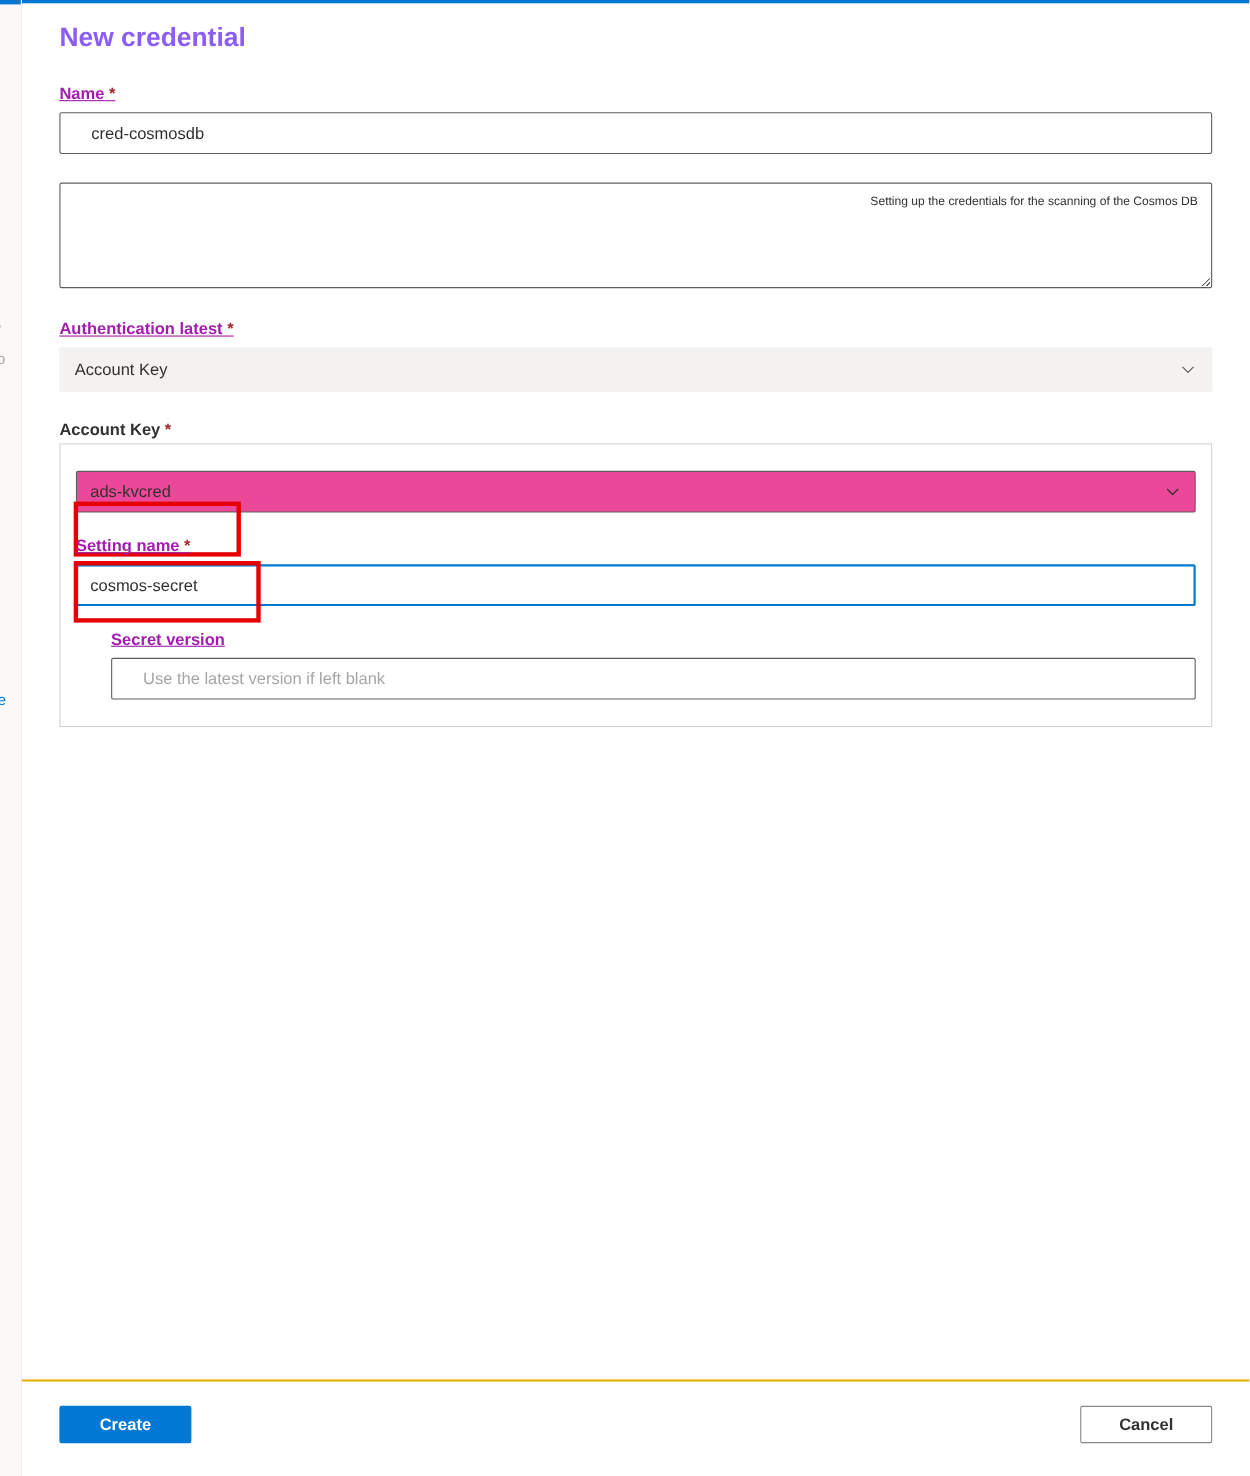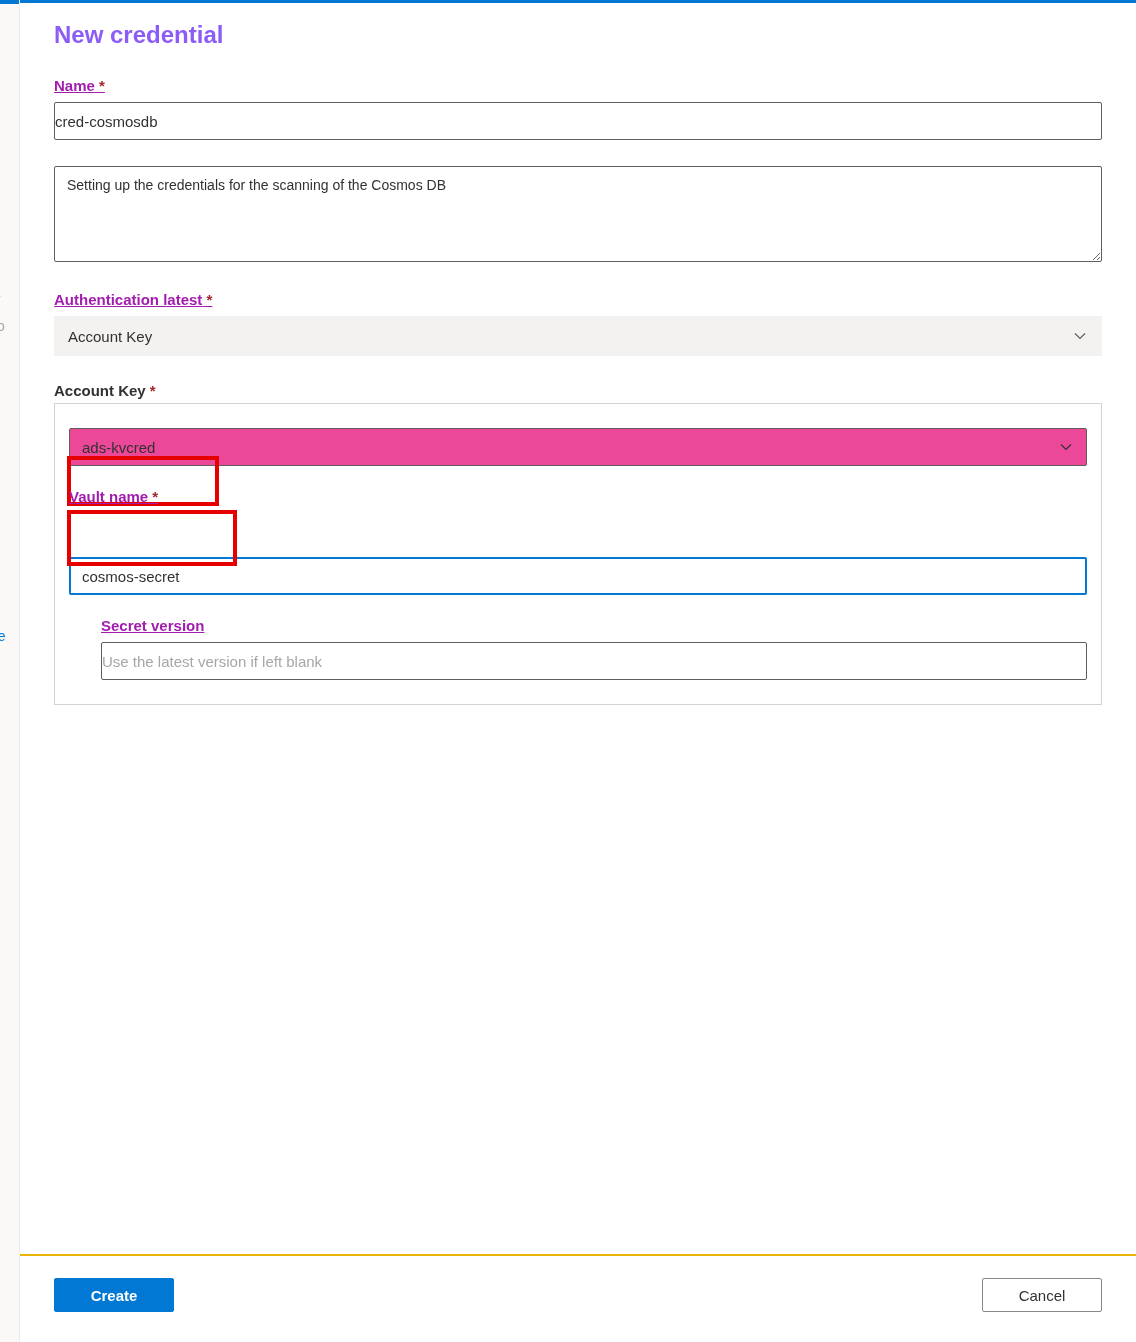--- a/index.html
+++ b/index.html
@@ -74,44 +74,45 @@
       text-decoration: underline;
     }
     .required::after {
       content: " *";
       color: #a4262c;
       font-weight: 600;
     }
     .text-input {
       width: 100%;
       height: 38px;
-      padding: 6px 0;
+      padding: 6px 28px;
       font-size: 15px;
       font-family: inherit;
       border: 1px solid #605e5c;
       border-radius: 2px;
       background: #ffffff;
       color: #323130;
       outline: none;
     }
     .text-input::placeholder {
       color: #a6a6a6;
     }
     .textarea-input {
       width: 100%;
       height: 96px;
       padding: 10px 12px;
-      font-size: 14px;
+      font-size: 11px;
       font-family: inherit;
       border: 1px solid #605e5c;
       border-radius: 2px;
       background: #ffffff;
       color: #323130;
       resize: both;
       outline: none;
+      text-align: right;
     }
     .select-box {
       position: relative;
       width: 100%;
     }
     .select-disabled {
       background: #f3f2f1;
       border: 1px solid #f3f2f1;
     }
     .select-input {
@@ -159,41 +160,40 @@
       margin-bottom: 4px;
     }
     .highlight-red {
       position: absolute;
       border: 4px solid #e60000;
       pointer-events: none;
     }
     .text-input.focused {
       border: 2px solid #0078d4;
       padding: 5px 11px;
-      margin-top: 44px;
     }
     .panel-footer {
       border-top: 2px solid #eab308;
       padding: 22px 34px 30px 34px;
       display: flex;
       justify-content: space-between;
       align-items: center;
       background: #ffffff;
     }
     .btn {
       height: 34px;
       padding: 0 22px;
       font-size: 15px;
       font-family: inherit;
       border-radius: 2px;
       cursor: pointer;
       display: inline-flex;
       align-items: center;
       justify-content: center;
-      font-weight: 400;
+      font-weight: 700;
     }
     .btn-primary {
       background: #0078d4;
       color: #ffffff;
       border: 1px solid #0078d4;
       min-width: 120px;
       font-weight: 600;
     }
     .btn-default {
       background: #ffffff;
@@ -255,21 +255,21 @@
               <span class="chevron">
                 <svg viewBox="0 0 14 14" fill="none" stroke="#323130" stroke-width="1.2">
                     <polyline points="2,4.5 7,9.5 12,4.5"></polyline>
                   </svg>
               </span>
             </div>
             <div class="highlight-red" style="left:-2px; top:28px; width:152px; height:50px;"></div>
           </div>
 
           <div class="inner-form-group" style="position:relative;">
-            <label class="form-label required">Vault name</label>
+            <label class="form-label required">Setting name</label>
             <input type="text" class="text-input focused" value="cosmos-secret" style="">
             <div class="highlight-red" style="left:-2px; top:22px; width:170px; height:56px;"></div>
           </div>
 
           <div class="inner-form-group">
             <label class="form-label">Secret version</label>
             <input type="text" class="text-input" placeholder="Use the latest version if left blank" style="">
           </div>
 
         </div>

